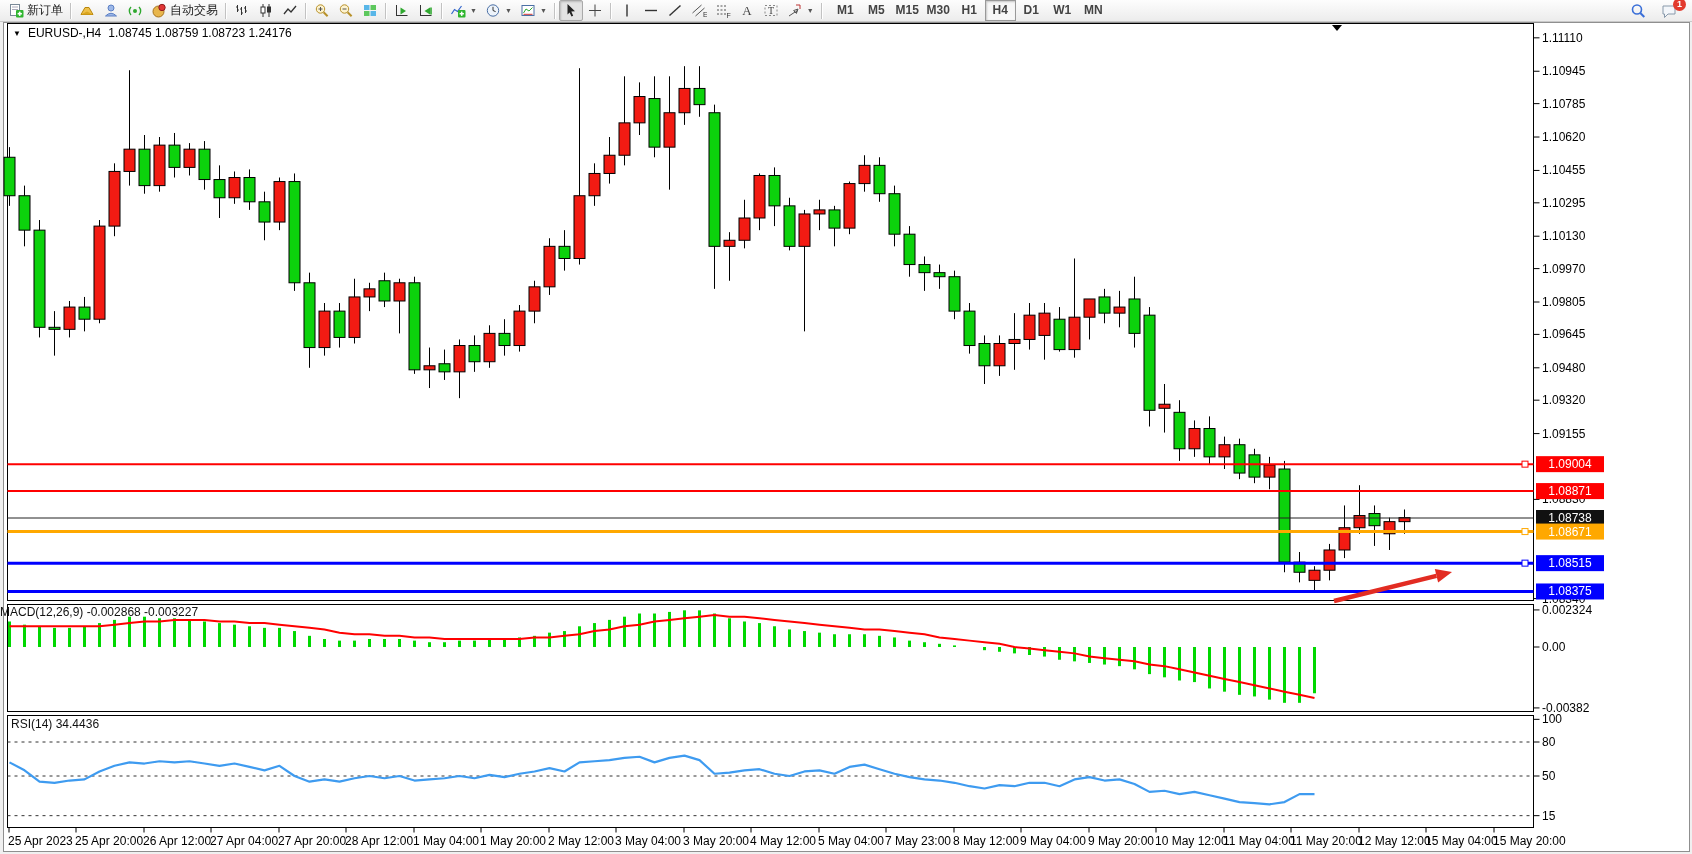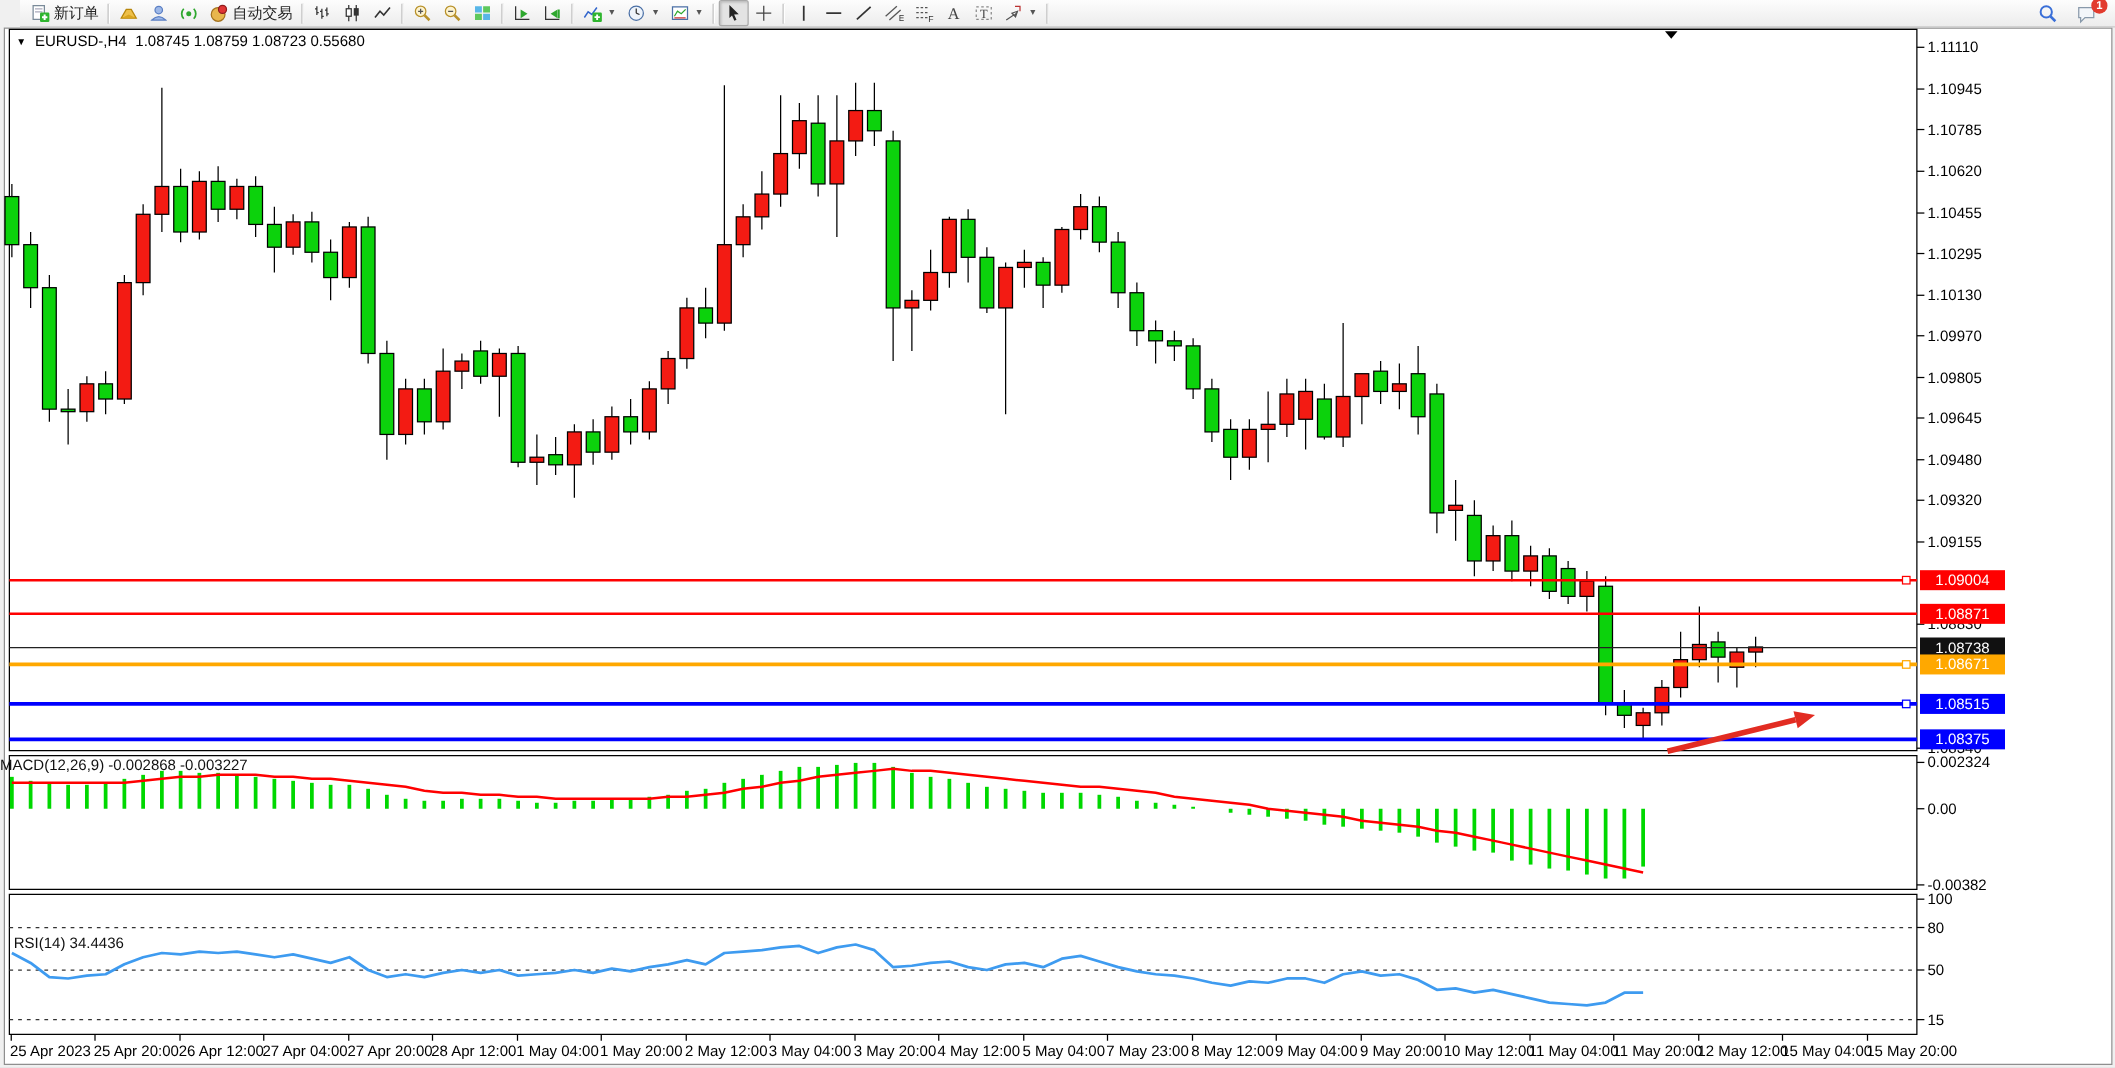--- a/index.html
+++ b/index.html
@@ -1,18 +1,18 @@
 <!DOCTYPE html>
 <html><head>
 <meta charset="utf-8">
 <style>
   html,body{margin:0;padding:0;background:#dcdcdc;font-family:"Liberation Sans",sans-serif;}
   .page{position:relative;width:1692px;height:854px;background:#f0f0f0;overflow:hidden;}
   .toolbar{position:absolute;top:0;left:0;right:0;height:21px;display:flex;align-items:center;
-    background:linear-gradient(#fdfdfd,#ececec);border-bottom:1px solid #c9c9c9;padding:0 4px;z-index:30;margin-left:16px;}
+    background:linear-gradient(#fdfdfd,#ececec);border-bottom:1px solid #c9c9c9;padding:0 4px;z-index:30;}
   .tbtn{position:relative;display:flex;align-items:center;gap:3px;height:19px;padding:0 3px;
     border:1px solid transparent;border-radius:2px;font-size:12px;color:#222;cursor:default;}
   .tbtn.pressed{background:#e3e3e3;border-color:#a9a9a9;box-shadow:inset 1px 1px 2px rgba(0,0,0,.18);}
   .tbtn svg{display:block;}
   .sep{width:1px;height:16px;background:#c2c2c2;border-right:1px solid #fff;margin:0 3px;}
   .caret{font-size:7px;color:#555;margin-left:1px;}
   .tf-group{display:flex;align-items:center;margin-left:4px;}
   .tf-btn{min-width:25px;text-align:center;height:19px;line-height:19px;font-size:12px;font-weight:bold;
     color:#444;padding:0 2px;border:1px solid transparent;}
   .tf-btn.active{background:#f7f7f7;border-color:#999;box-shadow:inset 1px 1px 2px rgba(0,0,0,.2);}
@@ -20,21 +20,21 @@
   .nbadge{position:absolute;top:-3px;right:-5px;background:#e23b2e;color:#fff;border-radius:50%;
     width:13px;height:13px;font-size:9px;line-height:13px;text-align:center;font-weight:bold;z-index:2;}
   .chart-window{position:absolute;left:3px;top:22px;width:1685px;height:828px;background:#fff;
     border:1px solid #8f8f8f;z-index:1;}
   #chart-svg{position:absolute;left:0;top:0;z-index:5;}
   .chart-title{position:absolute;left:13px;top:26px;z-index:10;font-size:12px;color:#000;
     display:flex;gap:7px;align-items:center;white-space:nowrap;}
   .tri{font-size:8px;color:#000;}
   .ind-label{position:absolute;z-index:10;font-size:12px;color:#111;white-space:nowrap;}
   .lbl-macd{left:0;top:605px;}
-  .lbl-rsi{left:11px;top:747px;}
+  .lbl-rsi{left:11px;top:717px;}
 </style>
 </head>
 <body>
 
 <div class="page">
   <div class="toolbar">
     <div id="tb-left" style="display:flex;align-items:center;">
         <div class="tbtn">
           <span>
             <svg width="16" height="15">
@@ -266,20 +266,31 @@
           <span>
             <svg width="16" height="15">
               <path d="M2 13 L8 9 L6.6 7.6 L11 6 L9.4 10.4 L8 9" fill="none" stroke="#555"></path>
               <path d="M11 6 L9.4 10.4 L8 9 Z" fill="#555"></path>
               <path d="M9 2 h4 v4" fill="none" stroke="#b33"></path>
             </svg>
           </span>
           <span class="caret">▼</span>
         </div>
         <div class="sep"></div>
+      </div>
+    <div id="tf-group" class="tf-group">
+        <div class="tf-btn">M1</div>
+        <div class="tf-btn">M5</div>
+        <div class="tf-btn">M15</div>
+        <div class="tf-btn">M30</div>
+        <div class="tf-btn">H1</div>
+        <div class="tf-btn active">H4</div>
+        <div class="tf-btn">D1</div>
+        <div class="tf-btn">W1</div>
+        <div class="tf-btn">MN</div>
       </div>
     <div id="tb-right" class="tb-right">
         <div class="tbtn">
           <span>
             <svg width="17" height="16">
               <circle cx="7" cy="6.5" r="4.5" fill="none" stroke="#3a6fd8" stroke-width="1.6"></circle>
               <line x1="10.3" y1="10" x2="14.3" y2="14" stroke="#3a6fd8" stroke-width="2"></line>
             </svg>
           </span>
         </div>
@@ -709,17 +720,17 @@
         <line x1="1426" y1="827.5" x2="1426" y2="832.5" stroke="#000"></line>
         <text x="1425" y="845" font-size="12" font-family="Liberation Sans, sans-serif" fill="#000">15 May 04:00</text>
         <line x1="1494" y1="827.5" x2="1494" y2="832.5" stroke="#000"></line>
         <text x="1493" y="845" font-size="12" font-family="Liberation Sans, sans-serif" fill="#000">15 May 20:00</text>
       </g>
     </svg>
 
   <div class="chart-title">
     <span class="tri">▼</span>
     <span>EURUSD-,H4</span>
-    <span>1.08745 1.08759 1.08723 0.55680</span>
+    <span>1.08745 1.08759 1.08723 1.24176</span>
   </div>
   <div class="ind-label lbl-macd">MACD(12,26,9) -0.002868 -0.003227</div>
   <div class="ind-label lbl-rsi">RSI(14) 34.4436</div>
 </div>
 
 </body></html>

